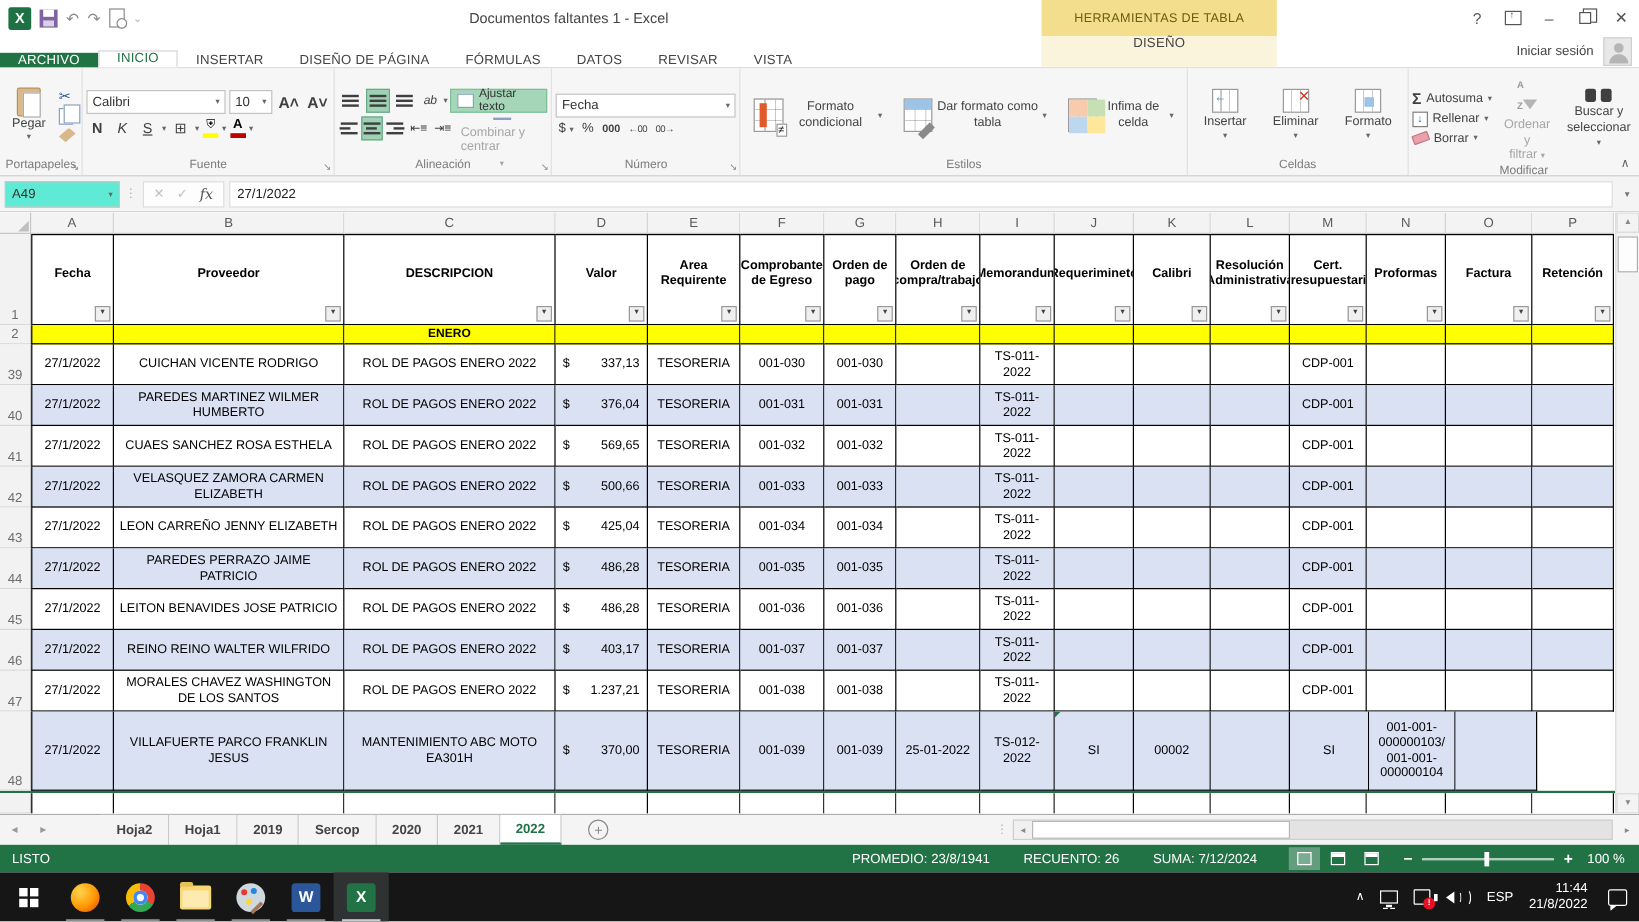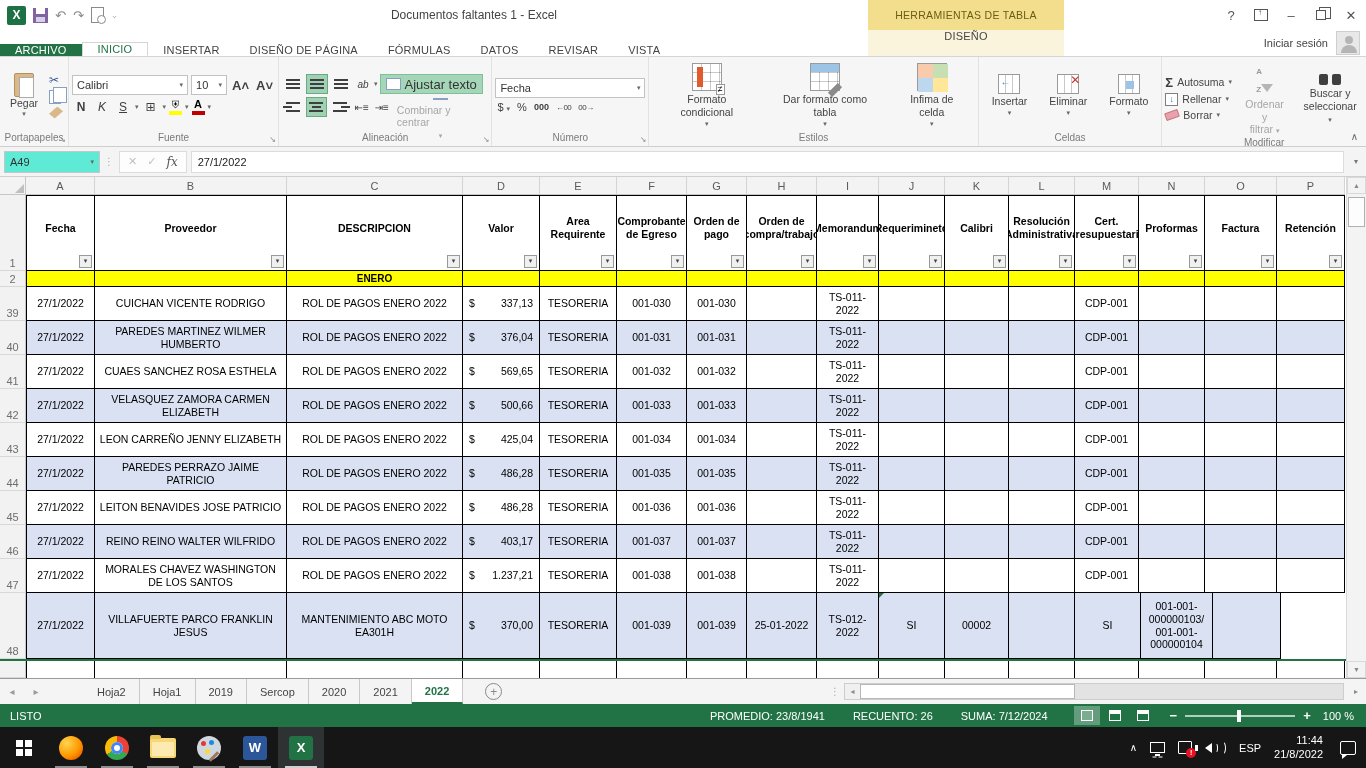--- a/index.html
+++ b/index.html
@@ -67,30 +67,30 @@
   .fbtn { min-width:18px; height:18px; display:flex; align-items:center; justify-content:center; font-size:12px; color:#3f3f3f; padding:0 2px; }
   .fA { font-weight:bold; font-size:13px; }
   .colbar { display:flex; flex-direction:column; align-items:center; line-height:1; }
   .colbar .bar { width:13px; height:4px; margin-top:1px; }
 
   .alignrows { display:flex; flex-direction:column; gap:3px; }
   .arow { display:flex; align-items:center; gap:2px; }
   .lines { width:22px; height:20px; display:flex; flex-direction:column; justify-content:center; gap:2px; align-items:center; border:1px solid transparent; }
   .lines i { display:block; height:2px; background:#3f3f3f; }
   .lines.on { background:#9fd1b3; border-color:#6aa886; }
-  .wrapbtn { display:flex; align-items:center; gap:4px; background:#a5d6b8; border:1px solid #7fbf9a; padding:1px 5px; font-size:13px; color:#333; height:20px; }
+  .wrapbtn { display:flex; align-items:center; gap:4px; background:#a5d6b8; border:1px solid #7fbf9a; padding:1px 5px; font-size:10px; color:#333; height:20px; }
   .mergebtn { display:flex; align-items:center; gap:4px; padding:1px 4px; font-size:10.5px; height:20px;flex-direction:column; }
   .miniico { width:15px; height:12px; border:1px solid #8aa0c0; background:#fff; }
 
   .numcol { display:flex; flex-direction:column; gap:3px; }
   .nfmt { width:150px; }
   .nrow { display:flex; align-items:center; gap:7px; font-size:11px; color:#3f3f3f; padding-left:2px; }
   .decbtn { font-size:8px; letter-spacing:-.5px; color:#3f3f3f; }
 
-  .stylebtn { display:flex; flex-direction:column; align-items:center; padding:1px 8px; gap:2px; }
+  .stylebtn { display:flex; flex-direction:row; align-items:center; padding:1px 8px; gap:2px; }
   .sico { width:30px; height:28px; border:1px solid #9a9a9a; background:
       repeating-linear-gradient(to right,#fff 0 8px,#c9c9c9 8px 9px),
       repeating-linear-gradient(to bottom,#fff 0 8px,#c9c9c9 8px 9px); background-blend-mode:multiply; position:relative; }
   .sico.cond::before { content:""; position:absolute; left:4px; top:3px; width:6px; height:20px; background:#e05a2b; }
   .sico.cond::after { content:"≠"; position:absolute; right:-4px; bottom:-5px; background:#fff; border:1px solid #9a9a9a; font-size:9px; line-height:1; padding:0 1px; }
   .sico.astab::before { content:""; position:absolute; left:0; top:0; right:0; height:8px; background:#9dc3e6; }
   .sico.astab::after { content:""; position:absolute; right:-3px; bottom:-3px; width:14px; height:6px; background:#8a8a8a; transform:rotate(-45deg); }
   .sico.cstyle::before { content:""; position:absolute; left:0; top:0; width:15px; height:14px; background:#f8cbad; box-shadow:15px 0 #c6e0b4, 0 14px #bdd7ee, 15px 14px #ffe699; }
 
   .cellbtn { display:flex; flex-direction:column; align-items:center; padding:1px 10px; gap:1px; }
@@ -147,21 +147,21 @@
   .partial .cell { border-bottom:none; background:#fff; }
   .vscroll { position:absolute; right:0; top:0; bottom:0; width:20px; background:#f3f3f3; border-left:1px solid #d9d9d9; }
   .vbtn { position:absolute; left:0; right:0; height:17px; background:#f3f3f3; border:1px solid #d9d9d9; color:#8a8a8a; font-size:7px; display:flex; align-items:center; justify-content:center; }
   .vbtn.up { top:0; } .vbtn.down { bottom:0; }
   .vthumb { position:absolute; left:1px; right:1px; top:20px; height:30px; background:#fdfdfd; border:1px solid #b0b0b0; }
 
   
   .sheetbar { height:26px; flex:0 0 26px; background:#f4f4f4; border-top:1px solid #9a9a9a; display:flex; align-items:stretch; }
   .snav { width:24px; display:flex; align-items:center; justify-content:center; color:#9a9a9a; font-size:10px; }
   .stabs { display:flex; align-items:stretch; margin-left:36px; }
-  .stab { padding:0 13px; display:flex; align-items:center; font-size:11px; color:#444; border-right:1px solid #c9c9c9; background:#f4f4f4; }
+  .stab { padding:0 13px; display:flex; align-items:center; font-size:11px; color:#444; border-right:1px solid #c9c9c9; background:#f4f4f4;font-weight:bold; }
   .stab.active { background:#fff; color:#217346; font-weight:bold; border-bottom:2px solid #217346; }
   .addsheet { width:17px; height:17px; border:1px solid #8a8a8a; border-radius:50%; color:#8a8a8a; font-size:12px; display:flex; align-items:center; justify-content:center; align-self:center; margin-left:22px; }
   .hs { margin-left:auto; display:flex; align-items:center; gap:4px; padding-right:2px; }
   .hhandle { color:#b0b0b0; font-size:10px; }
   .hsbar { width:500px; height:17px; background:#e3e3e3; border:1px solid #cdcdcd; display:flex; align-items:center; }
   .hsbtn { width:15px; height:100%; display:flex; align-items:center; justify-content:center; color:#8a8a8a; font-size:8px; background:#f0f0f0; }
   .hthumb { width:215px; height:15px; background:#fff; border:1px solid #b7b7b7; }
   .hsend { width:16px; display:flex; align-items:center; justify-content:center; color:#8a8a8a; font-size:8px; }
 
   

